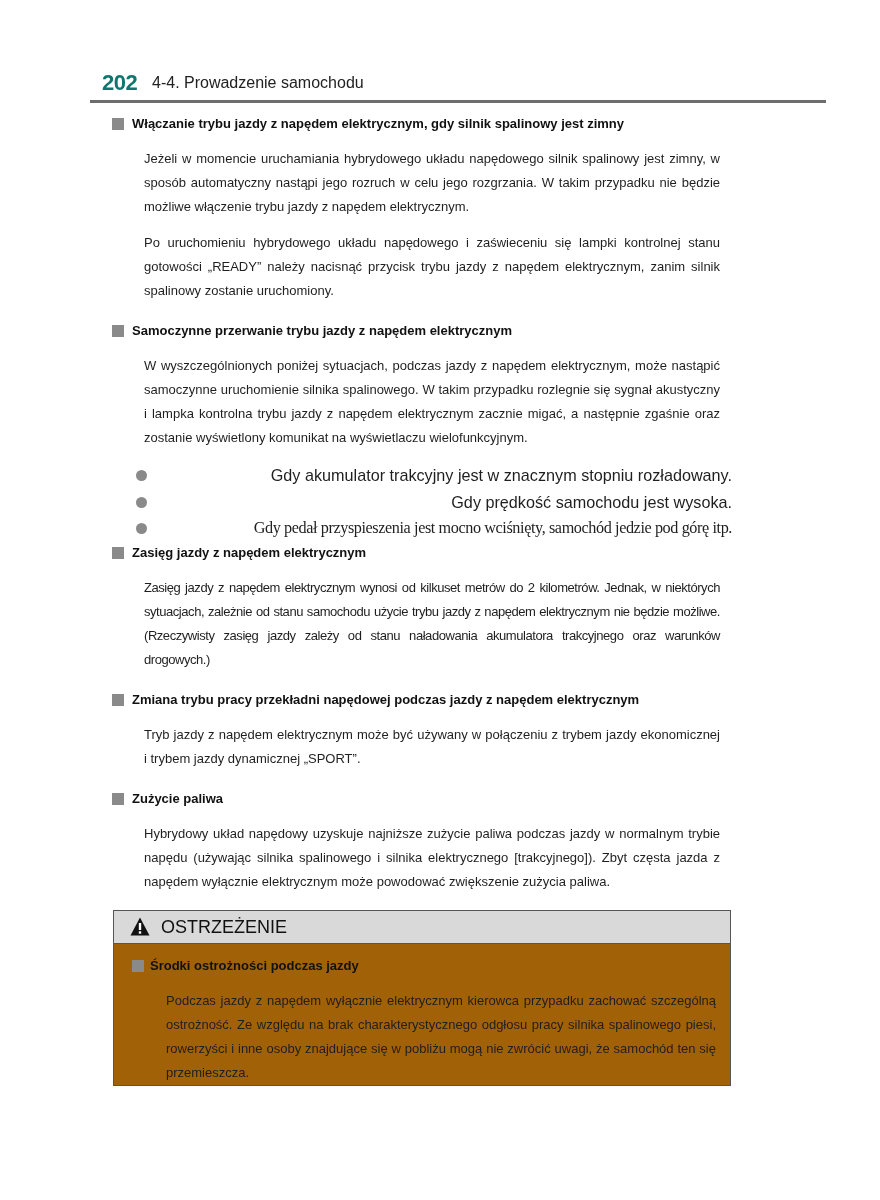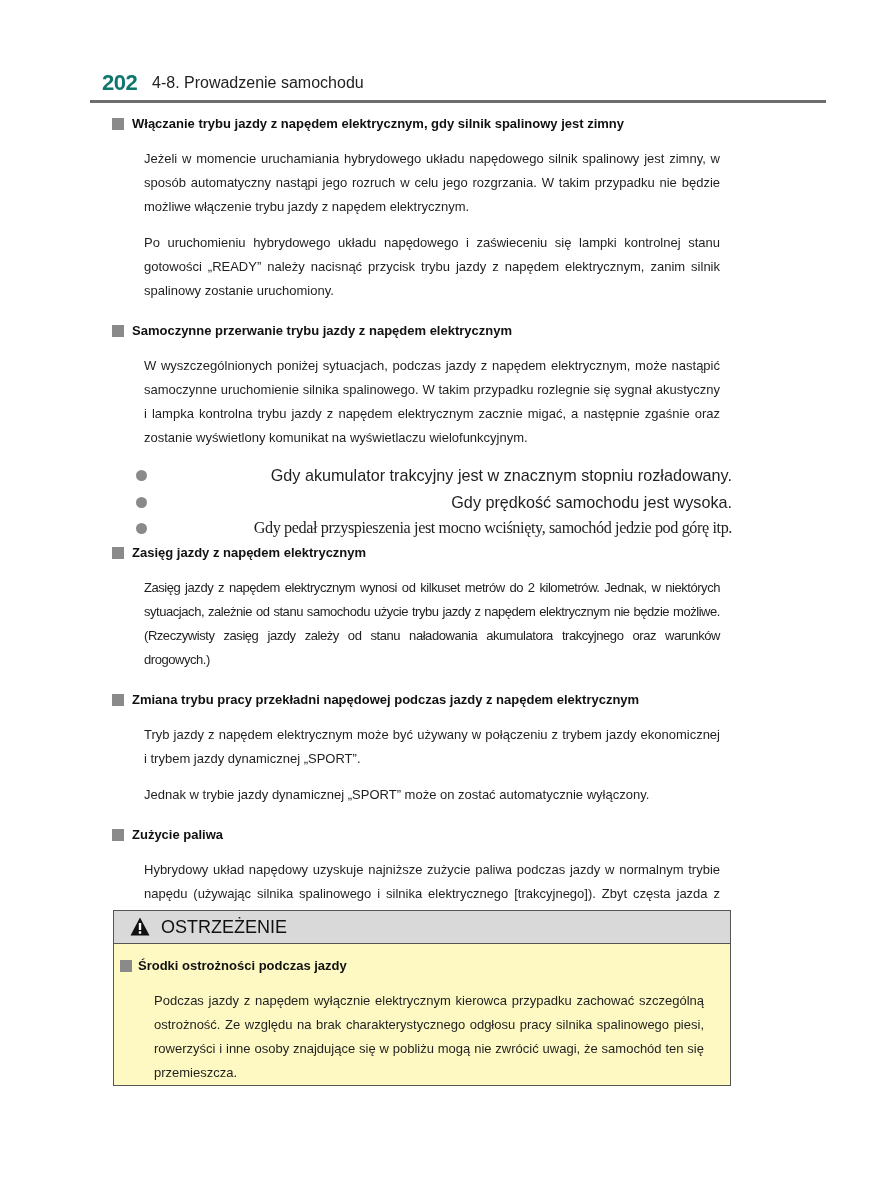--- a/index.html
+++ b/index.html
@@ -17,34 +17,34 @@
   .sec-heading { position: relative; padding-left: 20px; font-weight: bold; font-size: 13px; line-height: 22px; margin: 0 0 3px 0; text-align: justify; color: #111; }
   .sq { position: absolute; left: 0; top: 5px; width: 12px; height: 12px; background: #8a8a8a; }
   .body-p { margin: 12px; padding-left: 20px; font-size: 13px; line-height: 24px; text-align: justify; color: #1f1f1f; }
   .body-p.condensed { letter-spacing: -0.45px; }
   .sec-gap { height: 5px; }
   .bullets { list-style: none; margin: 4px 0 0 0; padding: 0 0 0 22px; text-align: right; }
   .bullets li { position: relative; padding-left: 18px; font-size: 16.2px; line-height: 26.5px; color: #1f1f1f; }
   .bullets li.tight { letter-spacing: -0.4px; font-family: Liberation Serif, serif; }
   .dot { position: absolute; left: 2px; top: 8px; width: 11px; height: 11px; border-radius: 50%; background: #8a8a8a; }
 
-  .warning-box { position: absolute; left: 113px; top: 910px; width: 616px; height: 174px; border: 1.5px solid #555; background: #fef9c3; }
+  .warning-box { position: absolute; left: 113px; top: 910px; width: 616px; height: 174px; border: 1.5px solid #555; background: #a16207; }
   .warning-head { height: 32px; background: #d9d9d9; border-bottom: 1.5px solid #555; position: relative; }
   .warn-icon { position: absolute; left: 16px; top: 6px; width: 20px; height: 19px; }
   .warn-title { position: absolute; left: 47px; top: 6px; font-size: 18px; color: #111; }
-  .warn-section { position: absolute; left: 6px; top: 44px; width: 596px; }
+  .warn-section { position: absolute; left: 18px; top: 44px; width: 596px; }
   .warn-section .sec-heading { padding-left: 18px; }
   .warn-section .body-p { padding-left: 22px; }
 </style>
 </head>
 <body>
 
 <div class="page-header">
   <span class="page-number">202</span>
-  <span class="chapter-title">4-8. Prowadzenie samochodu</span>
+  <span class="chapter-title">4-4. Prowadzenie samochodu</span>
 </div>
 <div class="header-rule"></div>
 
 <div class="content">
 
   <div class="section">
     <div class="sec-heading"><span class="sq"></span><span>Włączanie trybu jazdy z napędem elektrycznym, gdy silnik spalinowy jest zimny</span></div>
     <p class="body-p">Jeżeli w momencie uruchamiania hybrydowego układu napędowego silnik spalinowy jest zimny, w sposób automatyczny nastąpi jego rozruch w celu jego rozgrzania. W takim przypadku nie będzie możliwe włączenie trybu jazdy z napędem elektrycznym.</p>
     <p class="body-p">Po uruchomieniu hybrydowego układu napędowego i zaświeceniu się lampki kontrolnej stanu gotowości „READY” należy nacisnąć przycisk trybu jazdy z napędem elektrycznym, zanim silnik spalinowy zostanie uruchomiony.</p>
   </div>
@@ -62,21 +62,20 @@
 
   <div class="section">
     <div class="sec-heading"><span class="sq"></span><span>Zasięg jazdy z napędem elektrycznym</span></div>
     <p class="body-p condensed">Zasięg jazdy z napędem elektrycznym wynosi od kilkuset metrów do 2 kilometrów. Jednak, w niektórych sytuacjach, zależnie od stanu samochodu użycie trybu jazdy z napędem elektrycznym nie będzie możliwe. (Rzeczywisty zasięg jazdy zależy od stanu naładowania akumulatora trakcyjnego oraz warunków drogowych.)</p>
   </div>
   <div class="sec-gap"></div>
 
   <div class="section">
     <div class="sec-heading"><span class="sq"></span><span>Zmiana trybu pracy przekładni napędowej podczas jazdy z napędem elektrycznym</span></div>
     <p class="body-p">Tryb jazdy z napędem elektrycznym może być używany w połączeniu z trybem jazdy ekonomicznej i trybem jazdy dynamicznej „SPORT”.</p>
-    <p class="body-p">Jednak w trybie jazdy dynamicznej „SPORT” może on zostać automatycznie wyłączony.</p>
   </div>
   <div class="sec-gap"></div>
 
   <div class="section">
     <div class="sec-heading"><span class="sq"></span><span>Zużycie paliwa</span></div>
     <p class="body-p">Hybrydowy układ napędowy uzyskuje najniższe zużycie paliwa podczas jazdy w normalnym trybie napędu (używając silnika spalinowego i silnika elektrycznego [trakcyjnego]). Zbyt częsta jazda z napędem wyłącznie elektrycznym może powodować zwiększenie zużycia paliwa.</p>
   </div>
 </div>
 
 <div class="warning-box">

